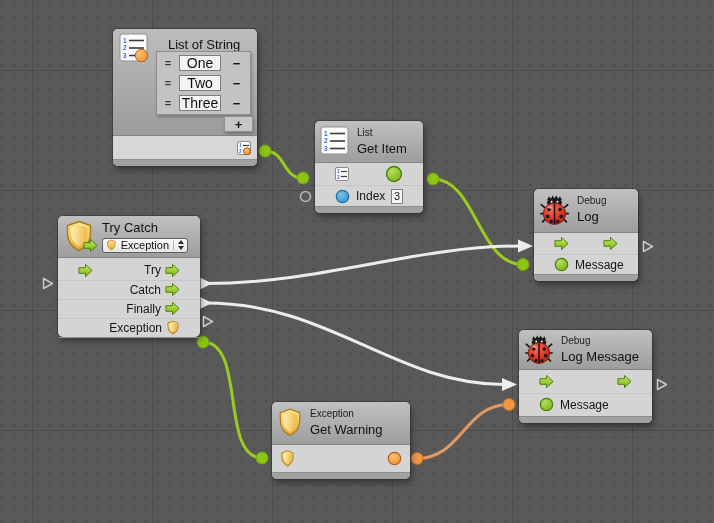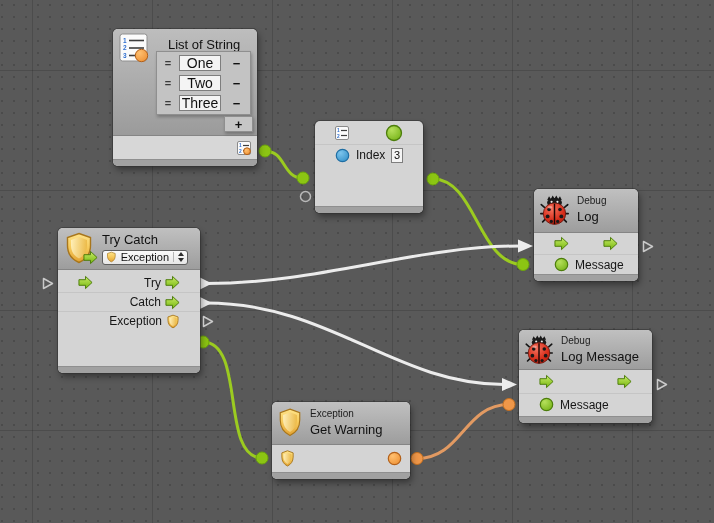--- a/index.html
+++ b/index.html
@@ -76,21 +76,21 @@
   #node-get-item{left:315px;top:121px;width:108px;height:92px;}
   #node-get-item .node-header{height:42px;}
   #node-get-item .row1{height:23px;}
   #node-get-item .row2{height:21px;gap:6px;}
   .mini-field{
     width:17px;height:13px;background:#f4f4f4;border:1px solid #7e7e7e;
     font-size:11px;color:#111;display:flex;align-items:center;justify-content:center;
   }
 
   
-  #node-try-catch{left:58px;top:228px;width:142px;height:145px;}
+  #node-try-catch{left:58px;top:216px;width:142px;height:121px;}
   #node-try-catch .node-header{height:42px;align-items:flex-start;padding-top:4px;}
   .hdr-col{display:flex;flex-direction:column;gap:2px;}
   .dropdown{
     width:86px;height:15px;box-sizing:border-box;
     background:linear-gradient(#fafafa,#e6e6e6);border:1px solid #5f5f5f;border-radius:3px;
     display:flex;align-items:center;gap:4px;padding:0 3px;
   }
   .dropdown .ddtext{font-size:11px;color:#111;line-height:1;}
   .spinner{margin-left:auto;display:flex;flex-direction:column;gap:2px;padding-left:4px;border-left:1px solid #b5b5b5;}
   .spinner i{width:0;height:0;border-left:3px solid transparent;border-right:3px solid transparent;}
@@ -231,20 +231,37 @@
           <line x1="6" y1="4.5" x2="12" y2="4.5" stroke="#3d3d3d" stroke-width="1.2"></line>
           <line x1="6" y1="9.5" x2="12" y2="9.5" stroke="#3d3d3d" stroke-width="1.2"></line>
           <circle cx="10" cy="10.2" r="3.4" fill="url(#orangeCirc)" stroke="#b2601a"></circle>
         </svg>
       </span>
     </div>
     <div class="node-footer"></div>
   </div>
 
   <div class="node" id="node-get-item">
+    <div class="node-header">
+      <span>
+        <svg width="30" height="30" viewBox="0 0 30 30">
+          <rect x="1" y="1" width="27" height="27" rx="2.5" fill="#fbfbfb" stroke="#8f8f8f"></rect>
+          <text x="4" y="9.5" font-size="6.5" font-weight="bold" fill="#2f6fd0">1</text>
+          <text x="4" y="17" font-size="6.5" font-weight="bold" fill="#2f6fd0">2</text>
+          <text x="4" y="24.5" font-size="6.5" font-weight="bold" fill="#2f6fd0">3</text>
+          <line x1="10" y1="7.5" x2="25" y2="7.5" stroke="#3d3d3d" stroke-width="1.6"></line>
+          <line x1="10" y1="15" x2="25" y2="15" stroke="#3d3d3d" stroke-width="1.6"></line>
+          <line x1="10" y1="22.5" x2="25" y2="22.5" stroke="#3d3d3d" stroke-width="1.6"></line>
+        </svg>
+      </span>
+      <span class="hdr-col">
+        <span class="caption">List</span>
+        <span class="title">Get Item</span>
+      </span>
+    </div>
     <div class="port-row row1">
       <span>
         <svg width="14" height="14" viewBox="0 0 14 14">
           <rect x="0.5" y="0.5" width="13" height="13" rx="1.5" fill="#fbfbfb" stroke="#8a8a8a"></rect>
           <text x="2" y="6" font-size="4.8" font-weight="bold" fill="#2f6fd0">1</text>
           <text x="2" y="11.5" font-size="4.8" font-weight="bold" fill="#2f6fd0">2</text>
           <line x1="6" y1="4.5" x2="12" y2="4.5" stroke="#3d3d3d" stroke-width="1.2"></line>
           <line x1="6" y1="9.5" x2="12" y2="9.5" stroke="#3d3d3d" stroke-width="1.2"></line>
         </svg>
       </span>
@@ -307,20 +324,30 @@
           <span>
             <svg width="15" height="15" viewBox="0 0 16 16">
                 <polygon points="1,5 8,5 8,1.5 15,8 8,14.5 8,11 1,11" fill="url(#greenArrow)" stroke="#4a7a08" stroke-linejoin="round"></polygon>
               </svg>
           </span>
         </span>
       </div>
       <div class="port-row">
         <span class="right-group">
           <span class="port-label">Catch</span>
+          <span>
+            <svg width="15" height="15" viewBox="0 0 16 16">
+                <polygon points="1,5 8,5 8,1.5 15,8 8,14.5 8,11 1,11" fill="url(#greenArrow)" stroke="#4a7a08" stroke-linejoin="round"></polygon>
+              </svg>
+          </span>
+        </span>
+      </div>
+      <div class="port-row">
+        <span class="right-group">
+          <span class="port-label">Finally</span>
           <span>
             <svg width="15" height="15" viewBox="0 0 16 16">
                 <polygon points="1,5 8,5 8,1.5 15,8 8,14.5 8,11 1,11" fill="url(#greenArrow)" stroke="#4a7a08" stroke-linejoin="round"></polygon>
               </svg>
           </span>
         </span>
       </div>
       <div class="port-row">
         <span class="right-group">
           <span class="port-label">Exception</span>

